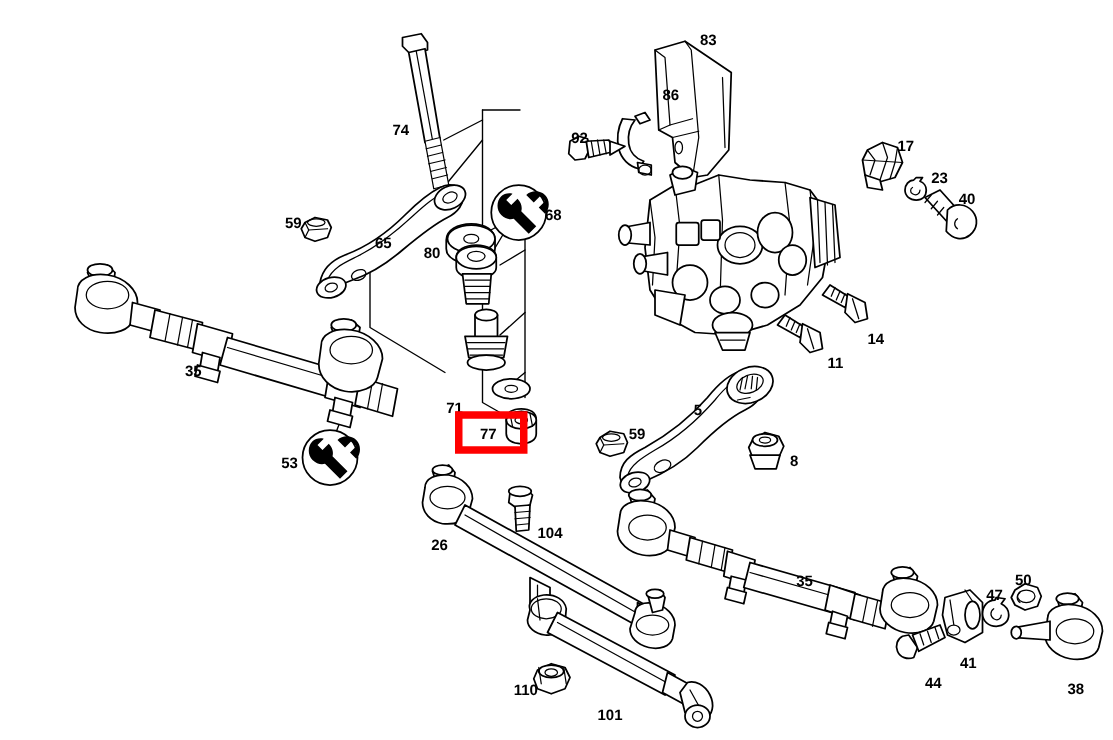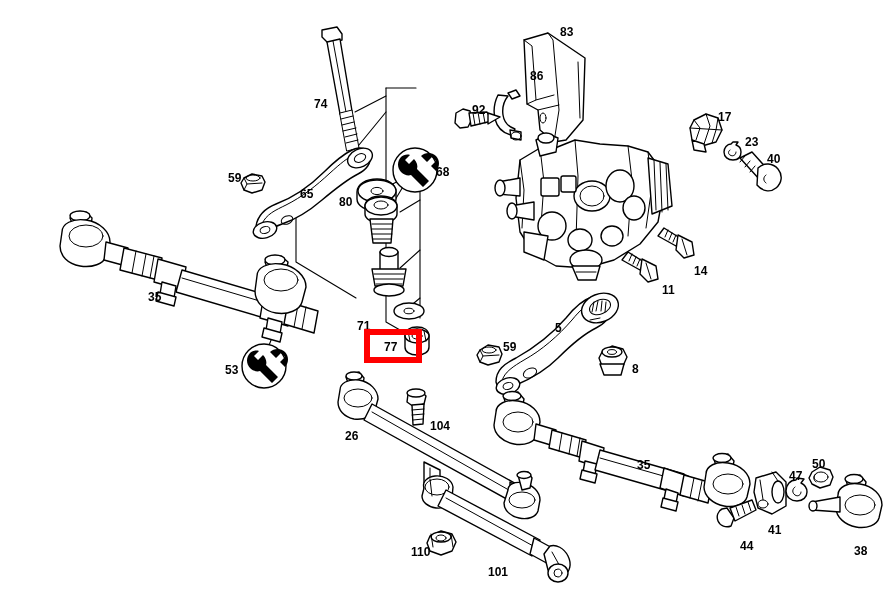--- a/index.html
+++ b/index.html
@@ -500,21 +500,21 @@
       <path class="ln-thin" d="M431 534 L433 547"></path>
       <path class="ln-thin" d="M451 534 L453 547"></path>
     </g>
 
   </svg>
 
   <div id="label-layer">
       <div class="part-label" style="left: 314px; top: 70px; margin-top: 28px;">74</div>
       <div class="part-label" style="left: 560px; top: 26px;">83</div>
       <div class="part-label" style="left: 486px; top: 70px; margin-left: 44px;">86</div>
-      <div class="part-label" style="left: 457px; top: 104px; margin-left: 15px;">92</div>
+      <div class="part-label" style="left: 457px; top: 104px;">92</div>
       <div class="part-label" style="left: 718px; top: 111px;">17</div>
       <div class="part-label" style="left: 745px; top: 136px;">23</div>
       <div class="part-label" style="left: 767px; top: 153px;">40</div>
       <div class="part-label" style="left: 228px; top: 172px;">59</div>
       <div class="part-label" style="left: 300px; top: 165px; margin-top: 23px;">65</div>
       <div class="part-label" style="left: 339px; top: 196px;">80</div>
       <div class="part-label" style="left: 436px; top: 166px;">68</div>
       <div class="part-label" style="left: 694px; top: 265px;">14</div>
       <div class="part-label" style="left: 662px; top: 284px;">11</div>
       <div class="part-label" style="left: 148px; top: 291px;">35</div>
@@ -526,18 +526,18 @@
       <div class="part-label" style="left: 225px; top: 364px; text-align: right;">53</div>
       <div class="part-label" style="left: 345px; top: 430px;">26</div>
       <div class="part-label" style="left: 430px; top: 420px;">104</div>
       <div class="part-label" style="left: 637px; top: 459px;">35</div>
       <div class="part-label" style="left: 789px; top: 470px;">47</div>
       <div class="part-label" style="left: 812px; top: 458px;">50</div>
       <div class="part-label" style="left: 768px; top: 524px;">41</div>
       <div class="part-label" style="left: 740px; top: 540px;">44</div>
       <div class="part-label" style="left: 854px; top: 545px;">38</div>
       <div class="part-label" style="left: 411px; top: 546px;">110</div>
-      <div class="part-label" style="left: 488px; top: 566px;">101</div>
+      <div class="part-label" style="left: 478px; top: 566px;">101</div>
     </div>
 
   <div class="highlight-box" id="highlight-box" style="left: 364px; top: 329px; width: 58px; height: 34px; border-color: rgb(255, 0, 0);"></div>
 
 </div>
 
 </body></html>

